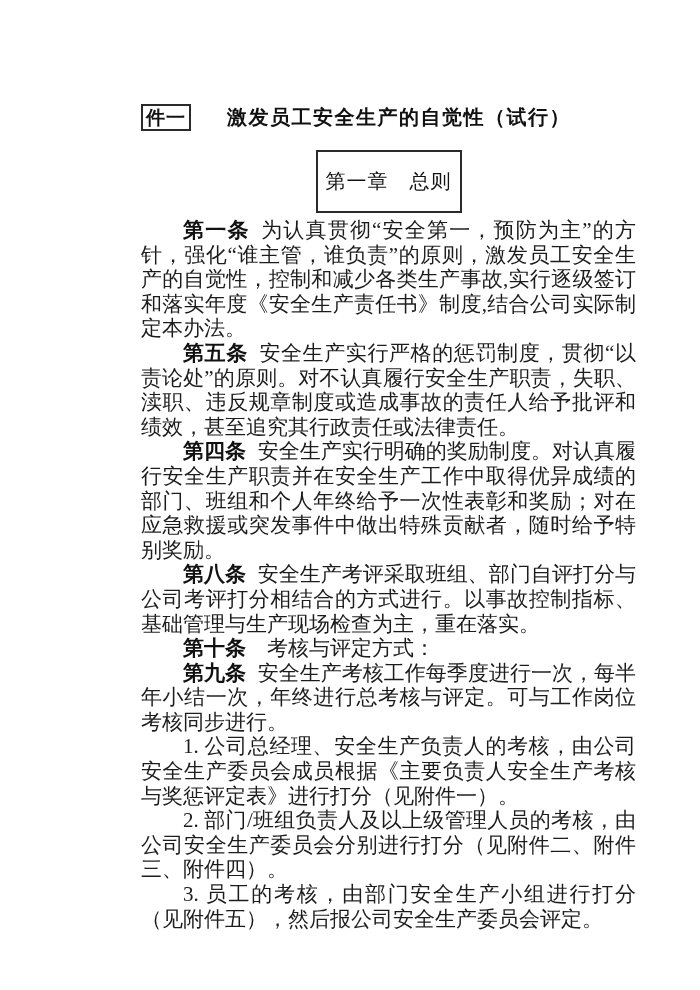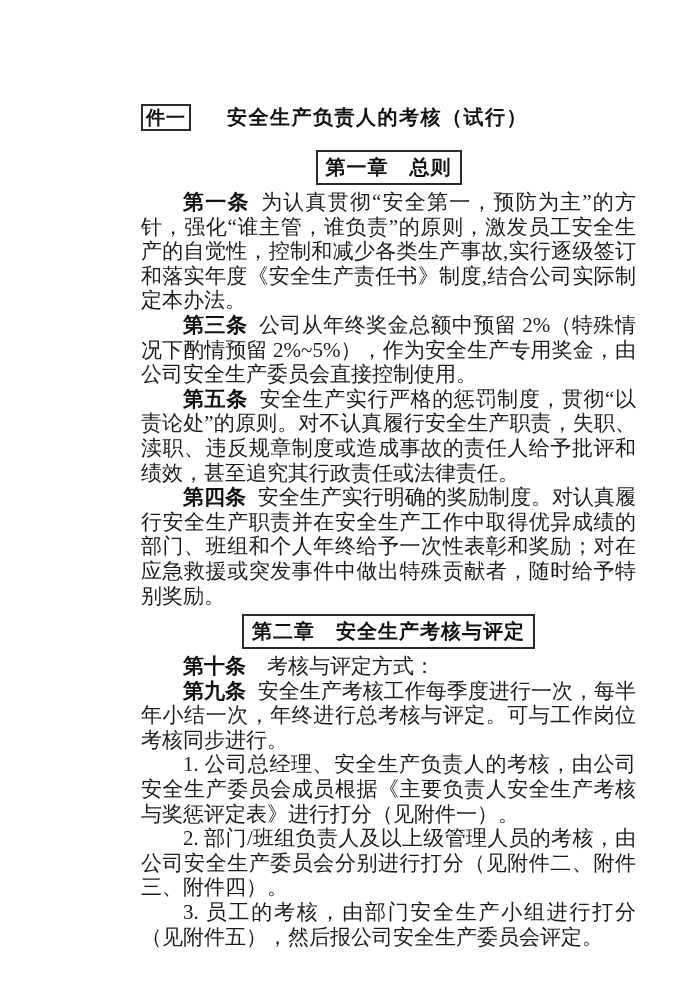--- a/index.html
+++ b/index.html
@@ -39,23 +39,23 @@
   }
   .doc-title {
     font-size: 20px;
     margin-left: 36px;
     letter-spacing: 1.5px;
   }
   .chapter-heading {
     display: table;
     margin: 0 auto 5px auto;
     border: 2px solid #2a2a2a;
-    padding: 2px 8px;
+    padding: 16px 8px;
     font-family: "Liberation Sans", sans-serif;
-    font-weight: bold;
+    font-weight: normal;
     font-size: 20px;
     letter-spacing: 1px;
     color: #111;
   }
   .chapter-heading.second {
     margin-top: 6px;
   }
   p.para {
     margin: 0;
     font-size: 21px;
@@ -75,32 +75,31 @@
     margin-right: 1em;
   }
 </style>
 </head>
 <body>
 
 <div class="page">
 
   <div class="title-row">
     <span class="att-box">件一</span>
-    <span class="doc-title">安全生产负责人的考核（试行）</span>
+    <span class="doc-title">激发员工安全生产的自觉性（试行）</span>
   </div>
 
   <div class="chapter-heading">第一章　总则</div>
 
   <p class="para"><span class="label">第一条</span><span>为认真贯彻“安全第一，预防为主”的方针，强化“谁主管，谁负责”的原则，激发员工安全生产的自觉性，控制和减少各类生产事故,实行逐级签订和落实年度《安全生产责任书》制度,结合公司实际制定本办法。</span></p>
-  <p class="para"><span class="label">第三条</span><span>公司从年终奖金总额中预留 2%（特殊情况下酌情预留 2%~5%），作为安全生产专用奖金，由公司安全生产委员会直接控制使用。</span></p>
   <p class="para"><span class="label">第五条</span><span>安全生产实行严格的惩罚制度，贯彻“以责论处”的原则。对不认真履行安全生产职责，失职、渎职、违反规章制度或造成事故的责任人给予批评和绩效，甚至追究其行政责任或法律责任。</span></p>
   <p class="para"><span class="label">第四条</span><span>安全生产实行明确的奖励制度。对认真履行安全生产职责并在安全生产工作中取得优异成绩的部门、班组和个人年终给予一次性表彰和奖励；对在应急救援或突发事件中做出特殊贡献者，随时给予特别奖励。</span></p>
 
-  <div class="chapter-heading second">第二章　安全生产考核与评定</div>
 
+  <p class="para"><span class="label">第八条</span><span>安全生产考评采取班组、部门自评打分与公司考评打分相结合的方式进行。以事故控制指标、基础管理与生产现场检查为主，重在落实。</span></p>
   <p class="para art10"><span class="label">第十条</span><span>考核与评定方式：</span></p>
   <p class="para"><span class="label">第九条</span><span>安全生产考核工作每季度进行一次，每半年小结一次，年终进行总考核与评定。可与工作岗位考核同步进行。</span></p>
 
   <p class="para">1. 公司总经理、安全生产负责人的考核，由公司安全生产委员会成员根据《主要负责人安全生产考核与奖惩评定表》进行打分（见附件一）。</p>
   <p class="para">2. 部门/班组负责人及以上级管理人员的考核，由公司安全生产委员会分别进行打分（见附件二、附件三、附件四）。</p>
   <p class="para">3. 员工的考核，由部门安全生产小组进行打分（见附件五），然后报公司安全生产委员会评定。</p>
 
 </div>
 
 </body></html>

